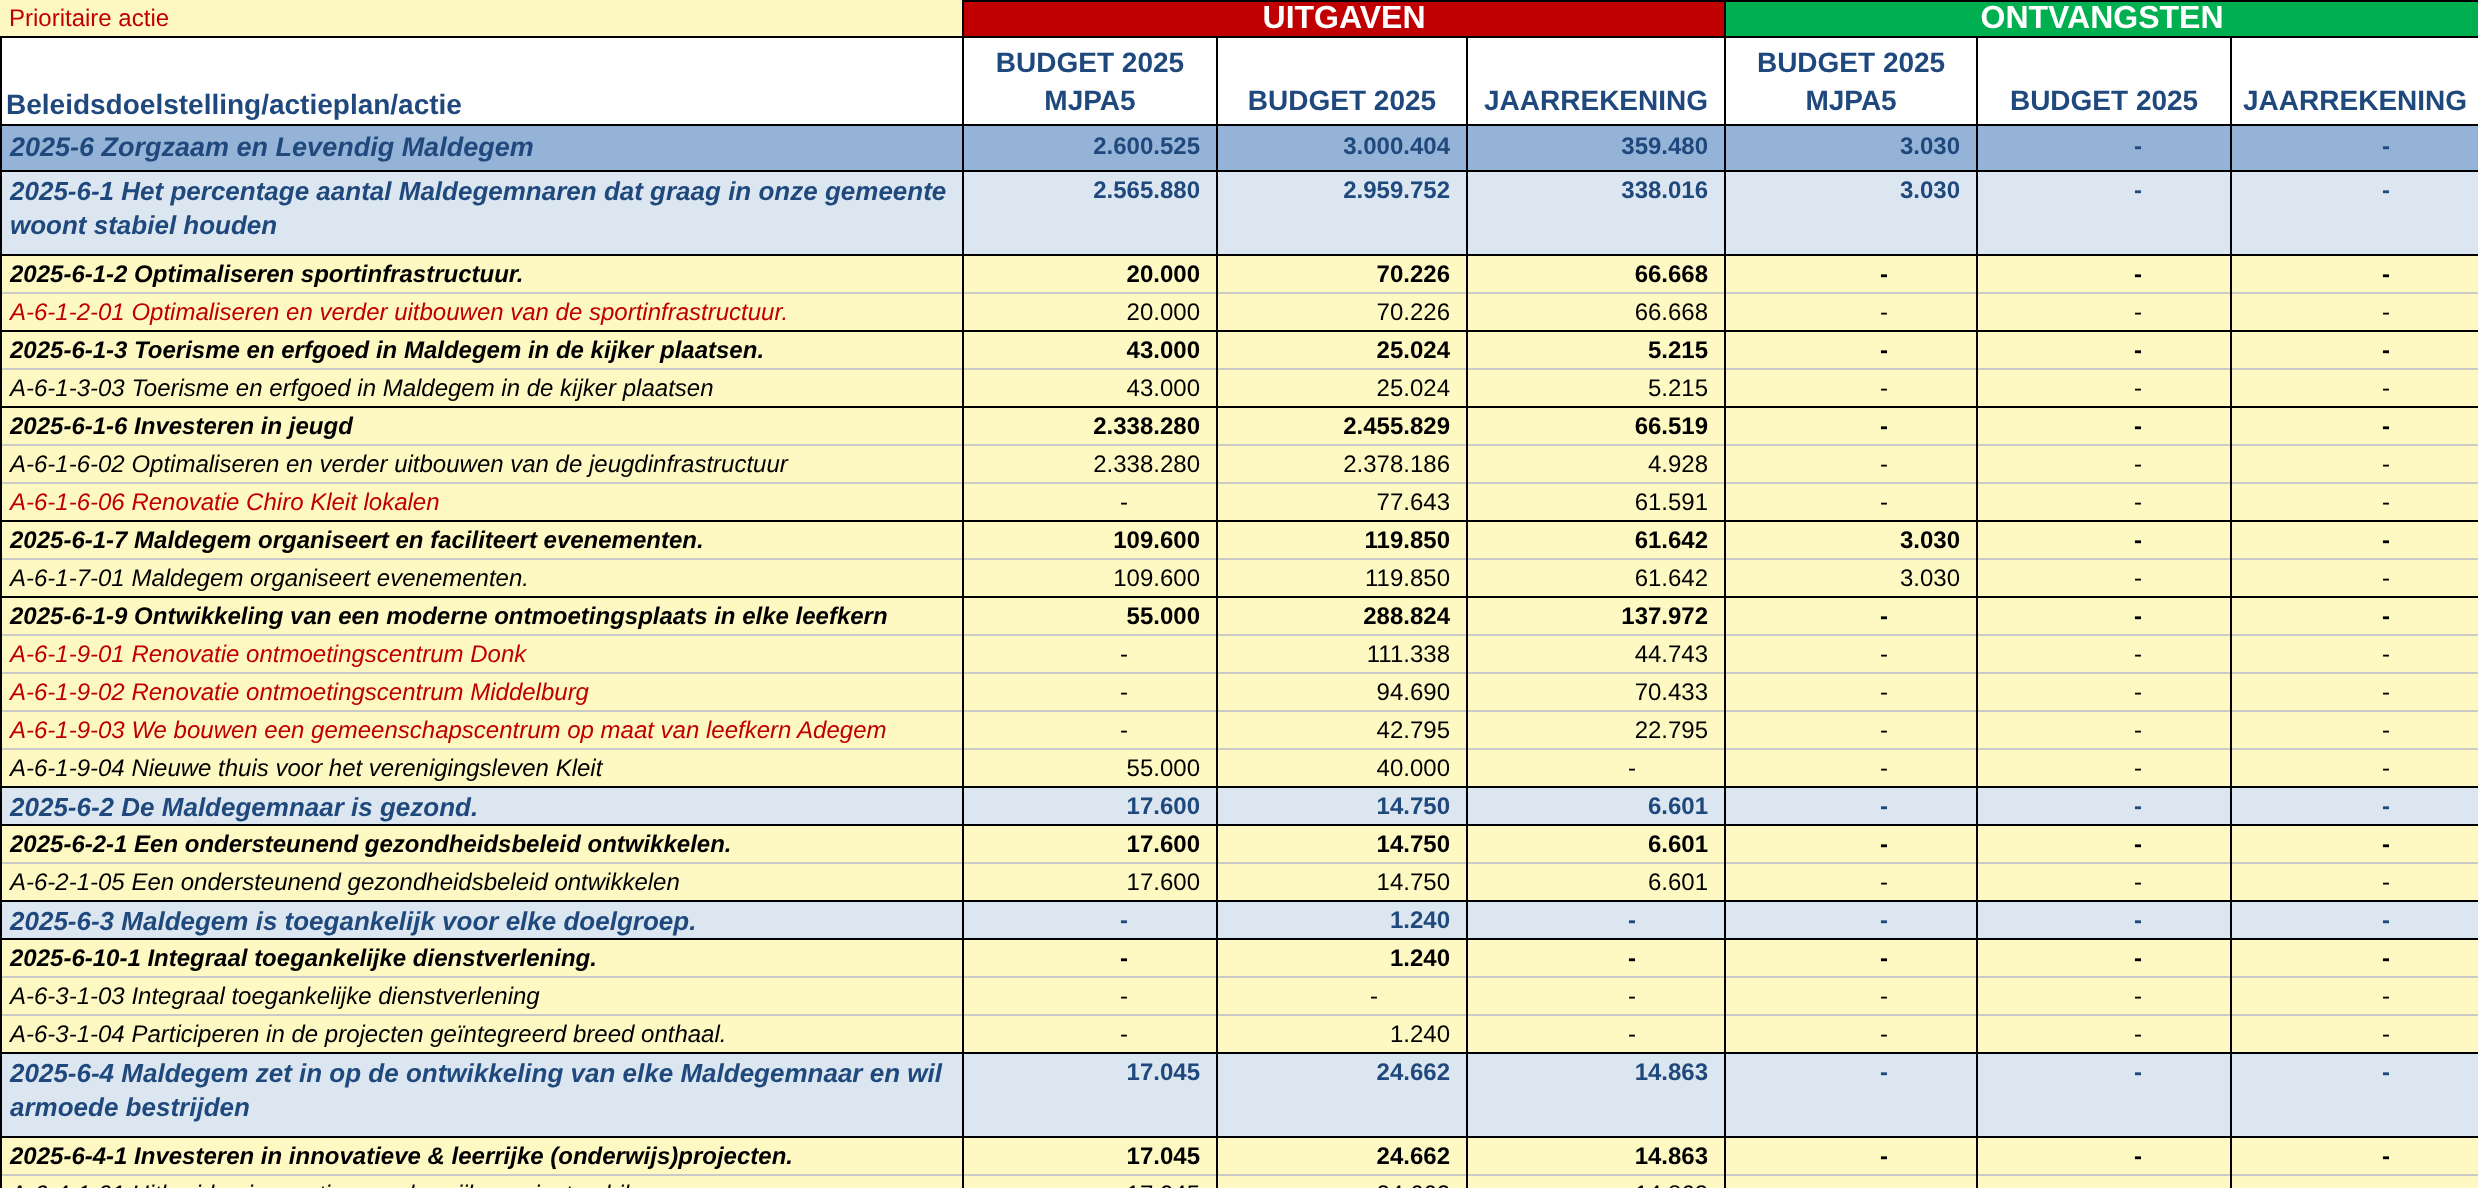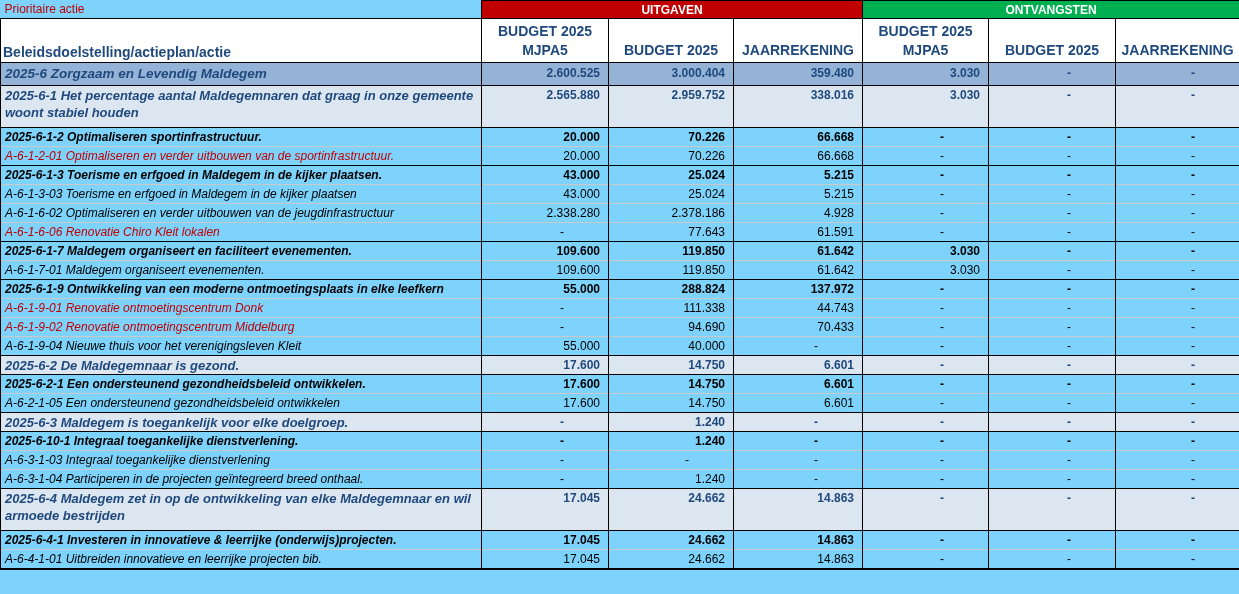--- a/index.html
+++ b/index.html
@@ -3,21 +3,21 @@
 <meta charset="utf-8">
 <style>
   * { box-sizing: border-box; }
   html, body { margin: 0; padding: 0; background: #fff; }
   body { font-family: "Liberation Sans", sans-serif; }
 
   .page {
     position: relative;
     width: 1239px;
     height: 594px;
-    background: #7dd3fc;
+    background: #fef9c3;
     overflow: hidden;
   }
 
   table.budget {
     border-collapse: collapse;
     table-layout: fixed;
     width: 1239px;
   }
 
   
@@ -28,21 +28,21 @@
     vertical-align: top;
     font-weight: normal;
     font-size: 12px;
     color: var(--red-text, #C00000);
     padding: 1px 0 0 4px;
   }
   th.band {
     border: 1px solid #000;
     color: #fff;
     font-weight: bold;
-    font-size: 12px;
+    font-size: 16px;
     text-align: center;
     vertical-align: middle;
     padding: 0;
     line-height: 16px;
   }
   th.band.uitgaven    { background: var(--uitgaven-band, #C00000); }
   th.band.ontvangsten { background: var(--ontvangsten-band, #00B050); }
 
   
   tr.colhead-row { height: 44px; }
@@ -205,20 +205,29 @@
         </tr>
         <tr class="normal">
           <td class="lbl">A-6-1-3-03 Toerisme en erfgoed in Maldegem in de kijker plaatsen</td>
           <td class="num">43.000</td>
           <td class="num">25.024</td>
           <td class="num">5.215</td>
           <td class="num dash">-</td>
           <td class="num dash">-</td>
           <td class="num dash">-</td>
         </tr>
+        <tr class="bold">
+          <td class="lbl">2025-6-1-6 Investeren in jeugd</td>
+          <td class="num">2.338.280</td>
+          <td class="num">2.455.829</td>
+          <td class="num">66.519</td>
+          <td class="num dash">-</td>
+          <td class="num dash">-</td>
+          <td class="num dash">-</td>
+        </tr>
         <tr class="normal">
           <td class="lbl">A-6-1-6-02 Optimaliseren en verder uitbouwen van de jeugdinfrastructuur</td>
           <td class="num">2.338.280</td>
           <td class="num">2.378.186</td>
           <td class="num">4.928</td>
           <td class="num dash">-</td>
           <td class="num dash">-</td>
           <td class="num dash">-</td>
         </tr>
         <tr class="red">
@@ -268,20 +277,29 @@
         </tr>
         <tr class="red">
           <td class="lbl">A-6-1-9-02 Renovatie ontmoetingscentrum Middelburg</td>
           <td class="num dash">-</td>
           <td class="num">94.690</td>
           <td class="num">70.433</td>
           <td class="num dash">-</td>
           <td class="num dash">-</td>
           <td class="num dash">-</td>
         </tr>
+        <tr class="red">
+          <td class="lbl">A-6-1-9-03 We bouwen een gemeenschapscentrum op maat van leefkern Adegem</td>
+          <td class="num dash">-</td>
+          <td class="num">42.795</td>
+          <td class="num">22.795</td>
+          <td class="num dash">-</td>
+          <td class="num dash">-</td>
+          <td class="num dash">-</td>
+        </tr>
         <tr class="normal">
           <td class="lbl">A-6-1-9-04 Nieuwe thuis voor het verenigingsleven Kleit</td>
           <td class="num">55.000</td>
           <td class="num">40.000</td>
           <td class="num dash">-</td>
           <td class="num dash">-</td>
           <td class="num dash">-</td>
           <td class="num dash">-</td>
         </tr>
         <tr class="section2">

